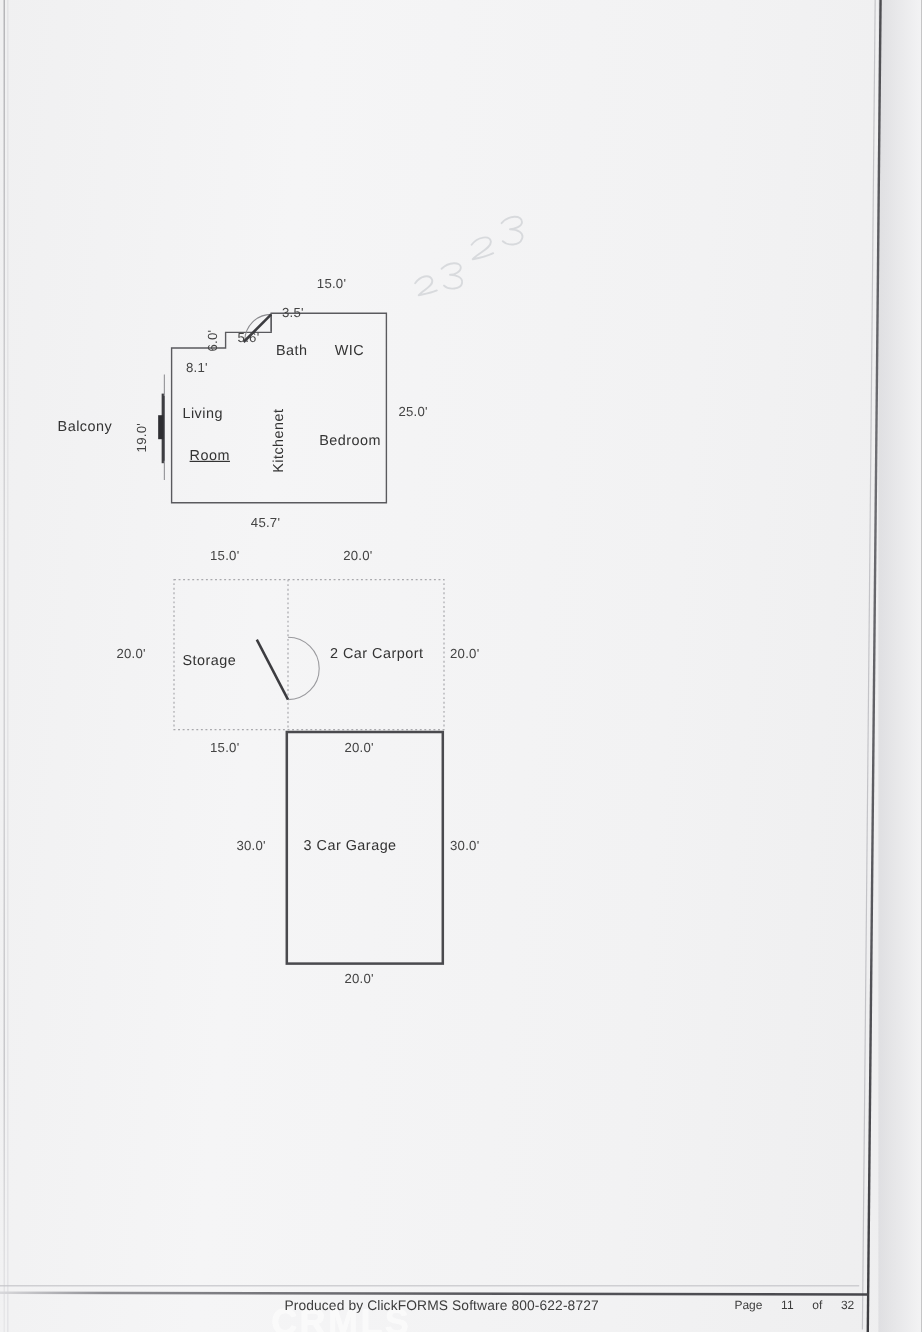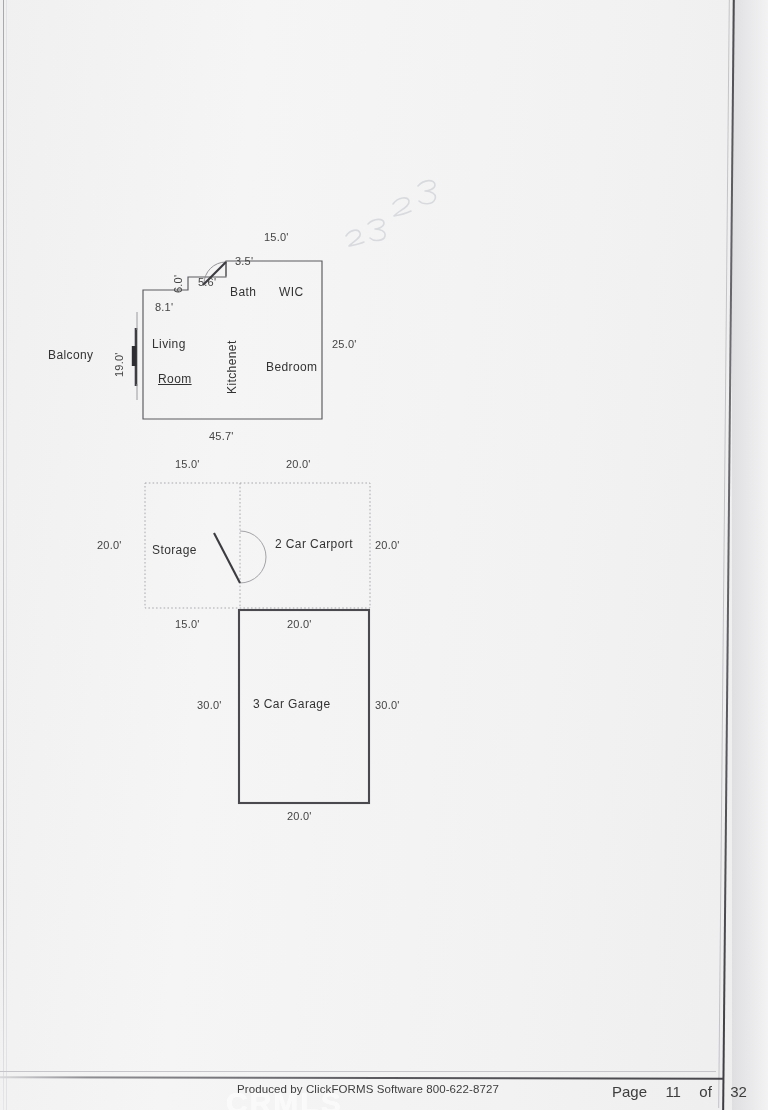--- a/index.html
+++ b/index.html
@@ -108,21 +108,21 @@
     position: absolute;
     left: 237px; top: 4px;
     font-size: 11.5px;
     color: #3d3d3d;
     letter-spacing: .1px;
     white-space: nowrap;
   }
   #footer-page {
     position: absolute;
     left: 612px; top: 4px;
-    font-size: 15px;
+    font-size: 10px;
     color: #3d3d3d;
     white-space: nowrap;
   }
   #footer-page span { display: inline-block; }
   .pg-gap { width: 10px; }
   #watermark {
     position: absolute;
     left: 226px; top: 1086px;
     font-size: 30px;
     font-weight: bold;

